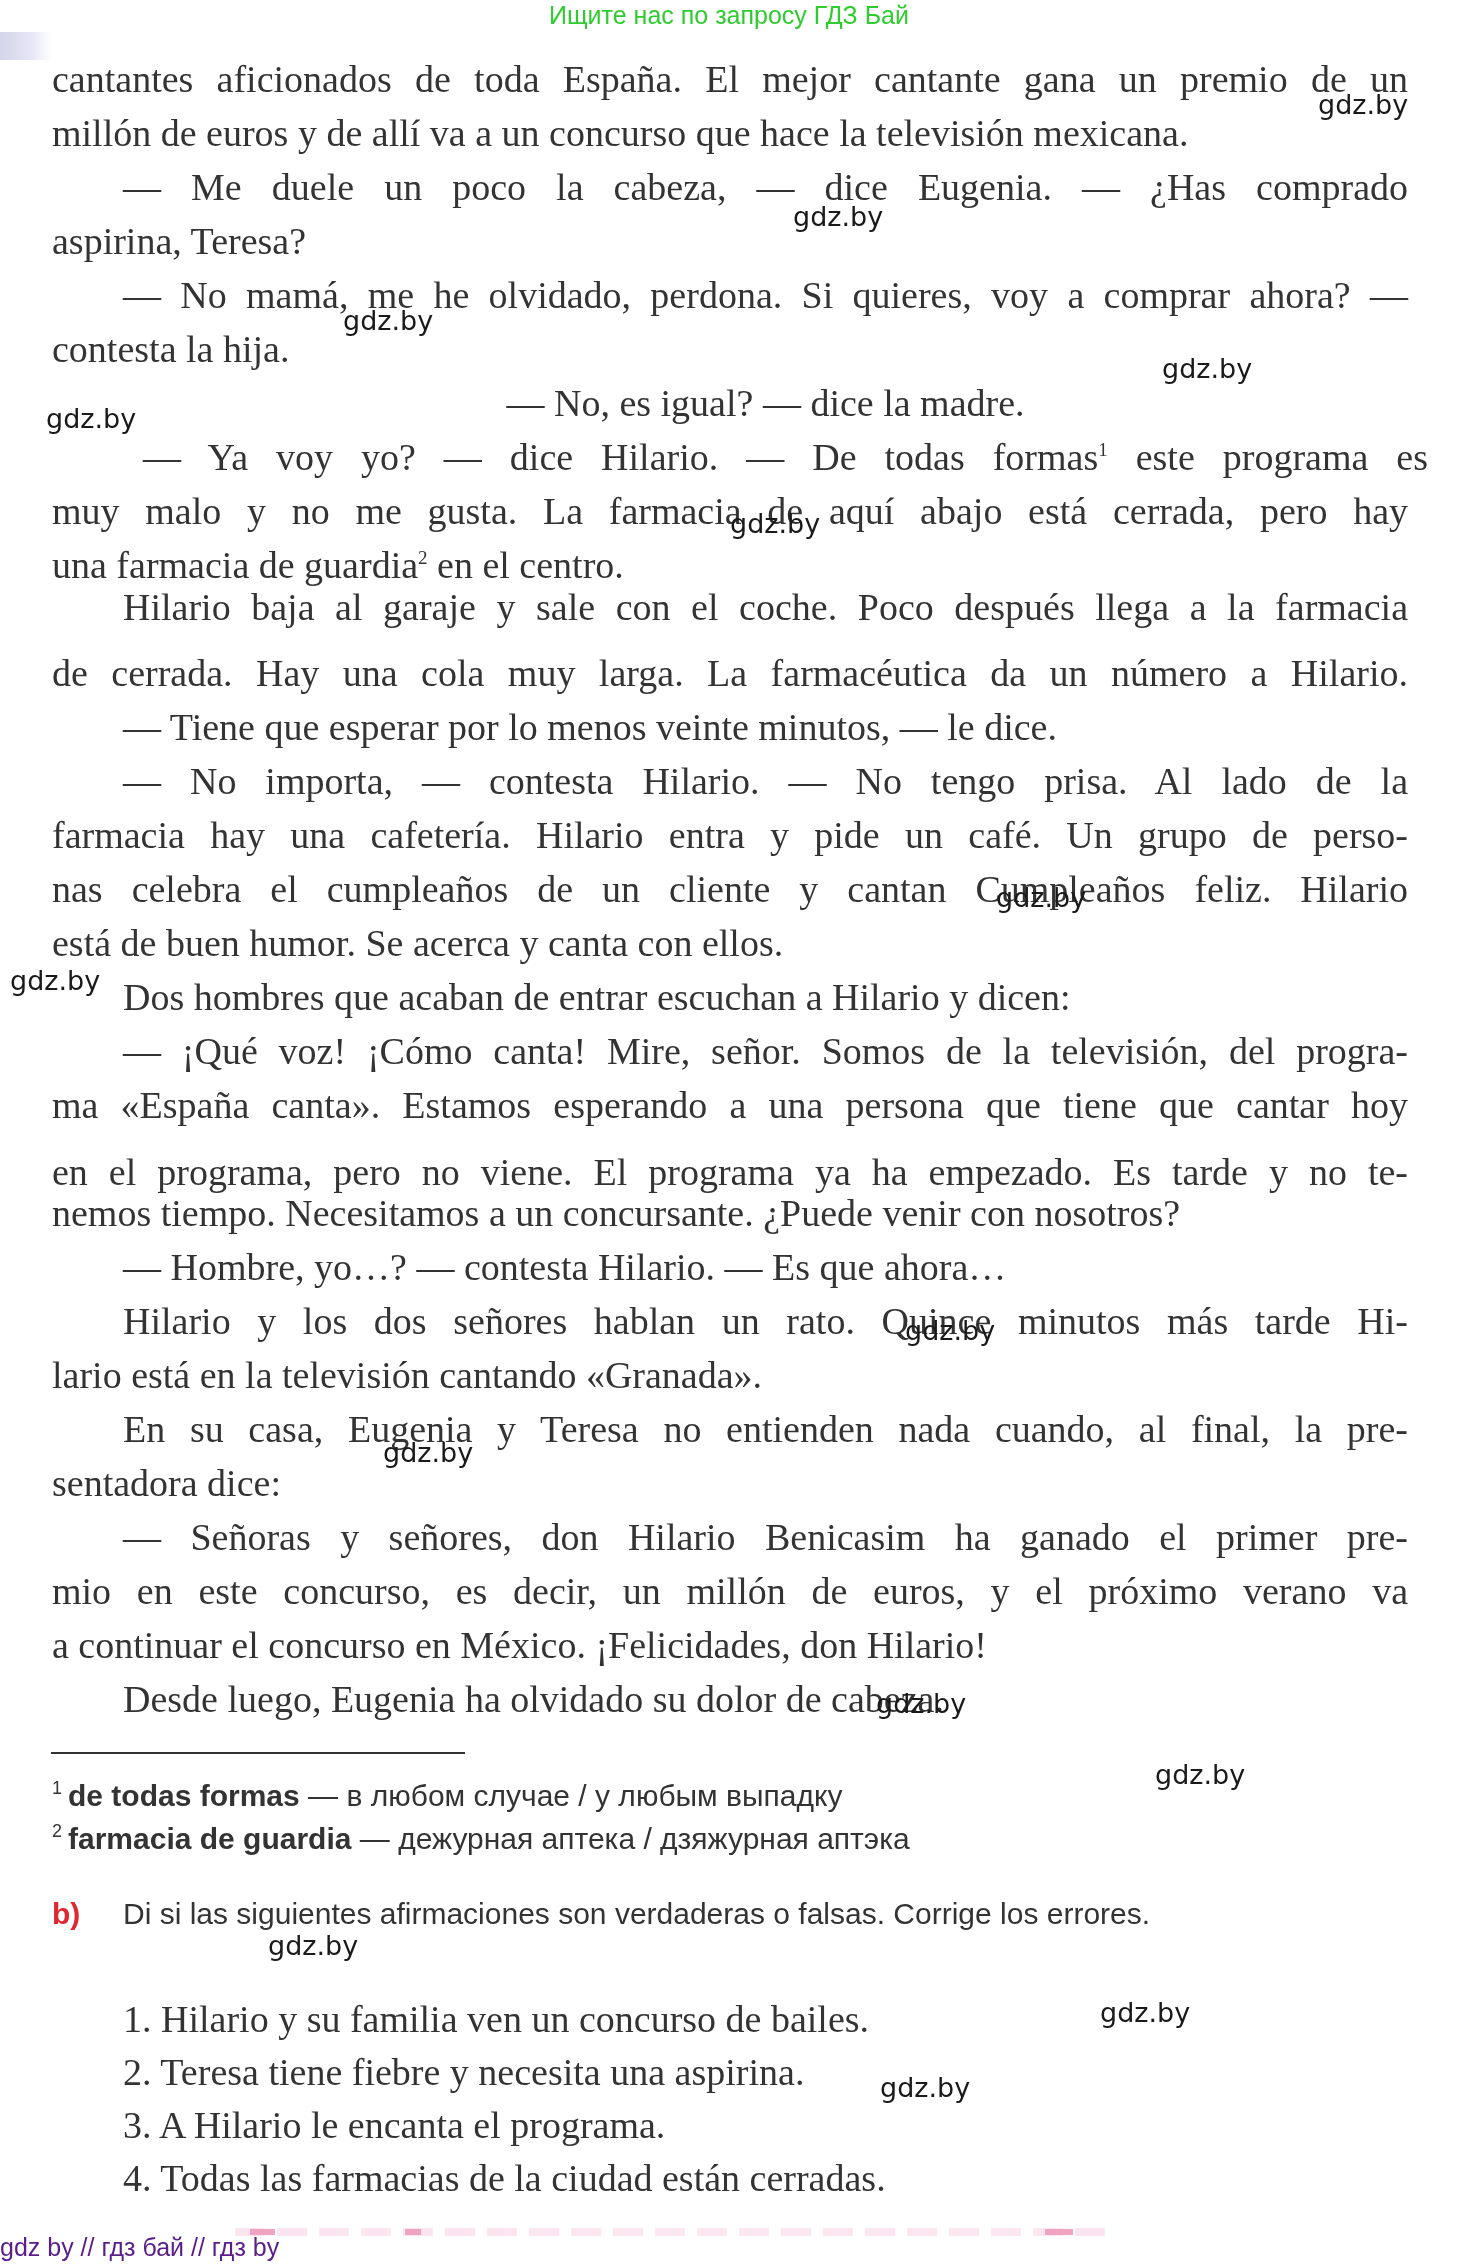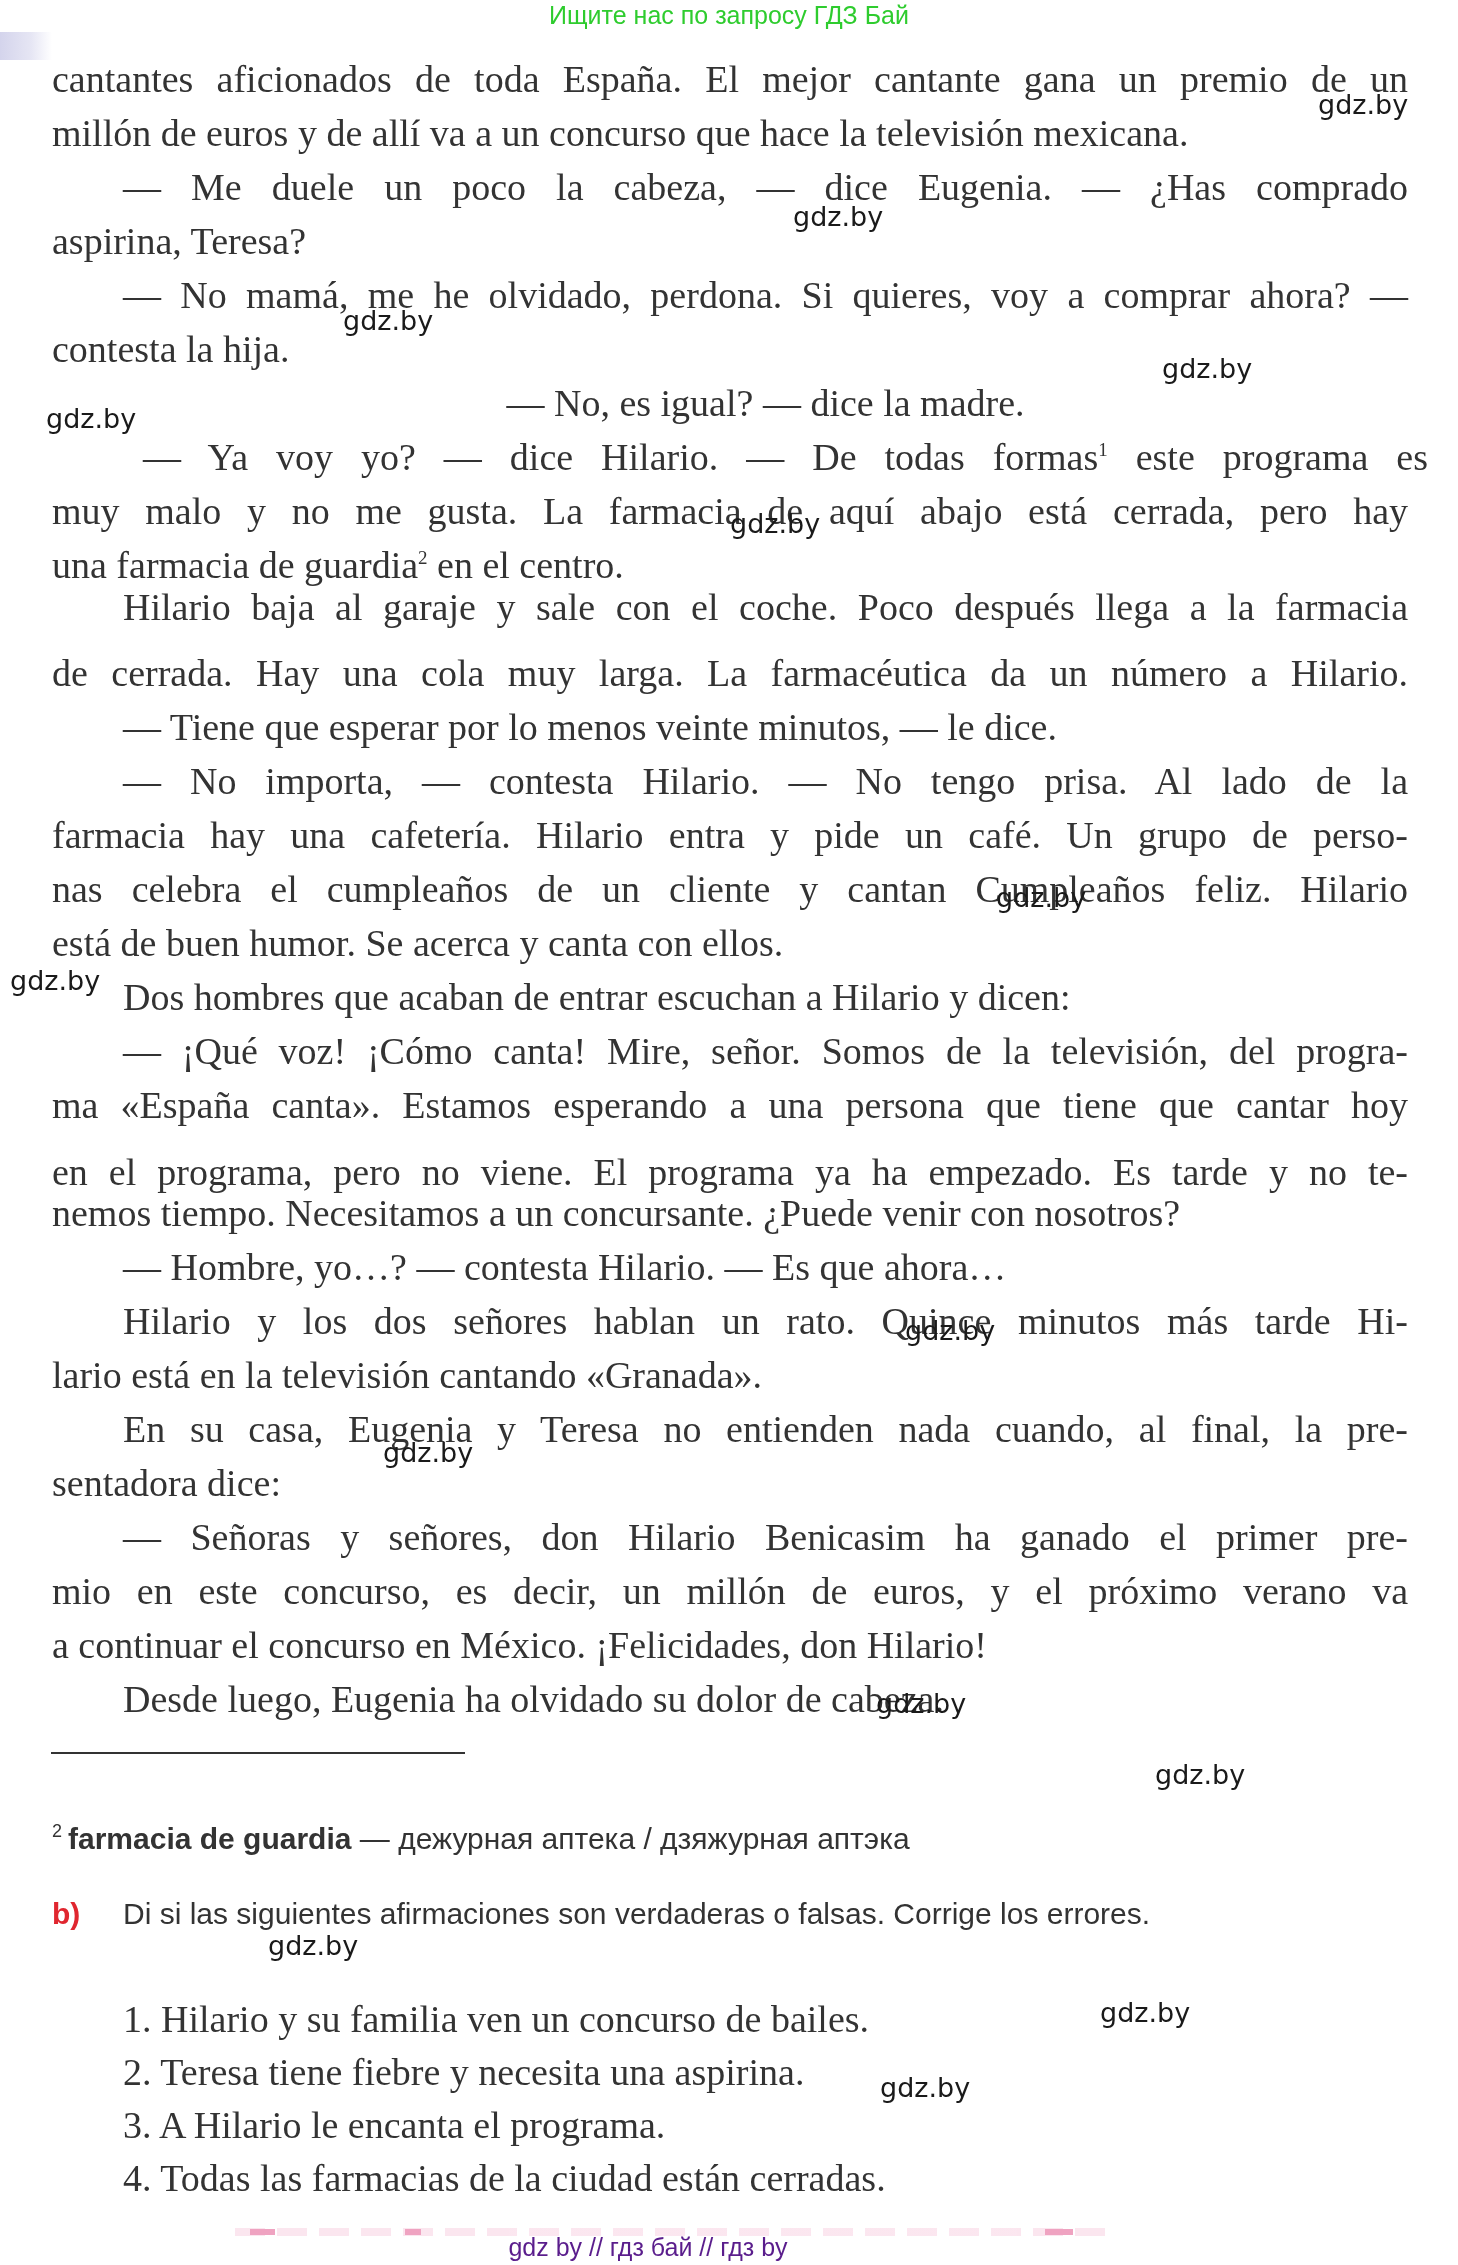--- a/index.html
+++ b/index.html
@@ -42,21 +42,21 @@
     position: absolute; left: 123px; font-family: "Liberation Serif", serif;
     font-size: 38px; color: #333; line-height: 54px; white-space: nowrap;
   }
   .pink-strip {
     position: absolute; left: 235px; top: 2228px; width: 870px; height: 8px;
     background: repeating-linear-gradient(90deg, #fbe4ee 0 30px, #ffffff 30px 42px);
     opacity: .9;
   }
   .pink-strip .seg { position: absolute; top: 1px; height: 6px; background: #ee9abb; }
   .footer-text {
-    position: absolute; left: 0; top: 2232px; width: 1296px; text-align: center;
+    position: absolute; left: 0; top: 2232px; width: 1296px; 
     font-family: "Liberation Sans", sans-serif; font-size: 25px; line-height: 30px; color: #5a1d8c;
   }
 </style>
 </head>
 <body>
 
 <div class="page">
   <div class="header-banner">Ищите нас по запросу ГДЗ Бай</div>
   <div class="corner-block"></div>
 
@@ -106,20 +106,23 @@
       <div class="wm" style="left: 383px; top: 1438px;">gdz.by</div>
       <div class="wm" style="left: 876px; top: 1689px;">gdz.by</div>
       <div class="wm" style="left: 1155px; top: 1760px;">gdz.by</div>
       <div class="wm" style="left: 268px; top: 1931px;">gdz.by</div>
       <div class="wm" style="left: 1100px; top: 1998px;">gdz.by</div>
       <div class="wm" style="left: 880px; top: 2073px;">gdz.by</div>
     </div>
 
   <div class="sep"></div>
 
+  <div class="footnote" style="top:1770px">
+    <span class="num">1</span><span class="term">de todas formas</span><span> — </span><span>в любом случае / у любым выпадку</span>
+  </div>
   <div class="footnote" style="top:1813px">
     <span class="num">2</span><span class="term">farmacia de guardia</span><span> — </span><span>дежурная аптека / дзяжурная аптэка</span>
   </div>
 
   <div class="task">
     <span class="label">b)</span><span>Di si las siguientes afirmaciones son verdaderas o falsas. Corrige los errores.</span>
   </div>
 
   <div class="list-item" style="top:1992px">1. Hilario y su familia ven un concurso de bailes.</div>
   <div class="list-item" style="top:2045px">2. Teresa tiene fiebre y necesita una aspirina.</div>

